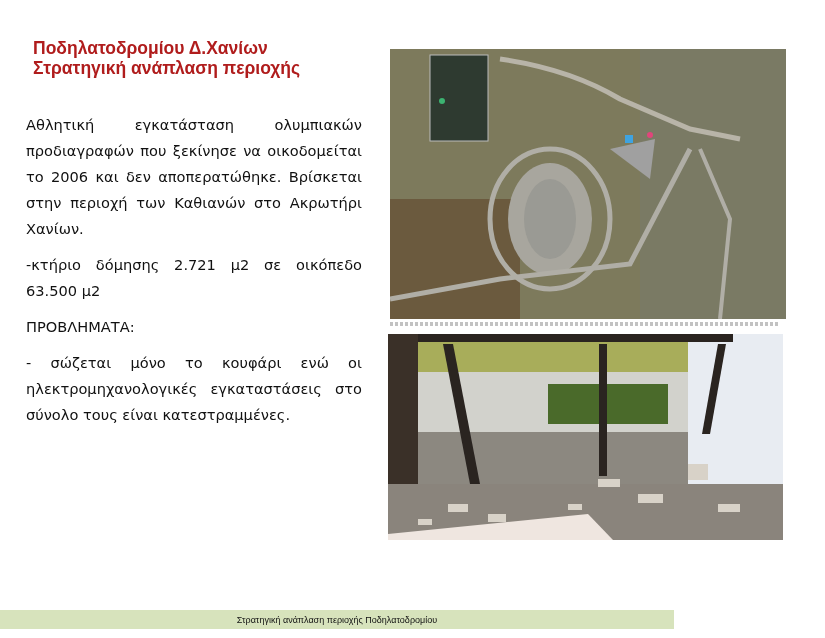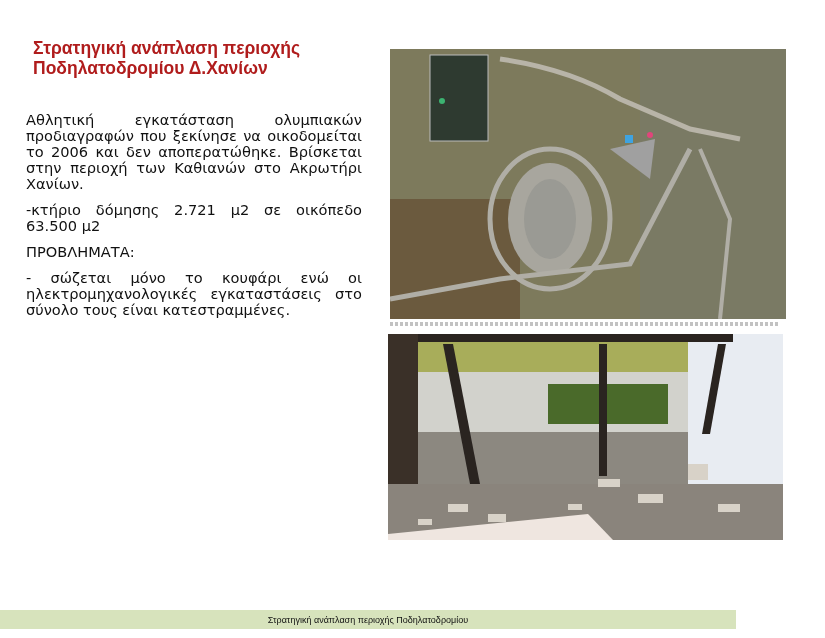--- a/index.html
+++ b/index.html
@@ -1,32 +1,32 @@
 <!DOCTYPE html>
 <html><head>
 <meta charset="utf-8">
 <style>
   html, body { margin:0; padding:0; }
   body { width:825px; height:638px; background:#ffffff; position:relative; overflow:hidden; font-family:"Liberation Sans", sans-serif; }
   .title { position:absolute; left:33px; top:38px; color:#b01c1c; font-weight:bold; font-size:17.5px; line-height:20px; font-family:"Liberation Sans", sans-serif; }
   .body-text { position:absolute; left:26px; top:112px; width:336px; font-family:"DejaVu Sans", sans-serif; font-size:14.6px; color:#111; }
-  .para { text-align:justify; text-align-last:left; line-height:16px; margin:0 0 10px 0; }
+  .para { text-align:justify; text-align-last:left; line-height:26px; margin:0 0 10px 0; }
   .para.bold { font-weight:normal; }
   .para.u span { }
   .sat { position:absolute; left:390px; top:49px; width:396px; height:270px; overflow:hidden; background:#8a8266; }
   .sat-cap-bottom { position:absolute; left:390px; top:322px; width:390px; height:4px; background:repeating-linear-gradient(90deg,#999 0 3px,#fff 3px 5px); opacity:.6; }
   .photo { position:absolute; left:388px; top:334px; width:395px; height:206px; overflow:hidden; background:#5a5048; }
-  .footer { position:absolute; left:0; top:610px; width:736px; height:19px; background:#d7e3bc; display:flex; align-items:center; justify-content:center; font-size:9px; color:#111; font-family:"Liberation Sans", sans-serif; }
+  .footer { position:absolute; left:0; top:610px; width:674px; height:19px; background:#d7e3bc; display:flex; align-items:center; justify-content:center; font-size:9px; color:#111; font-family:"Liberation Sans", sans-serif; }
 </style>
 </head>
 <body>
 
 <div class="title">
+  <div>Ποδηλατοδρομίου Δ.Χανίων</div>
   <div>Στρατηγική ανάπλαση περιοχής</div>
-  <div>Ποδηλατοδρομίου Δ.Χανίων</div>
 </div>
 
 <div class="body-text">
   <p class="para">Αθλητική εγκατάσταση ολυμπιακών προδιαγραφών που ξεκίνησε να οικοδομείται το 2006 και δεν αποπερατώθηκε. Βρίσκεται στην περιοχή των Καθιανών στο Ακρωτήρι Χανίων.</p>
   <p class="para bold">-κτήριο δόμησης 2.721 μ2  σε οικόπεδο 63.500 μ2</p>
   <p class="para u"><span>ΠΡΟΒΛΗΜΑΤΑ:</span></p>
   <p class="para">- σώζεται μόνο το κουφάρι ενώ οι ηλεκτρομηχανολογικές  εγκαταστάσεις στο σύνολο τους είναι κατεστραμμένες.</p>
 </div>
 
 <div class="sat">

